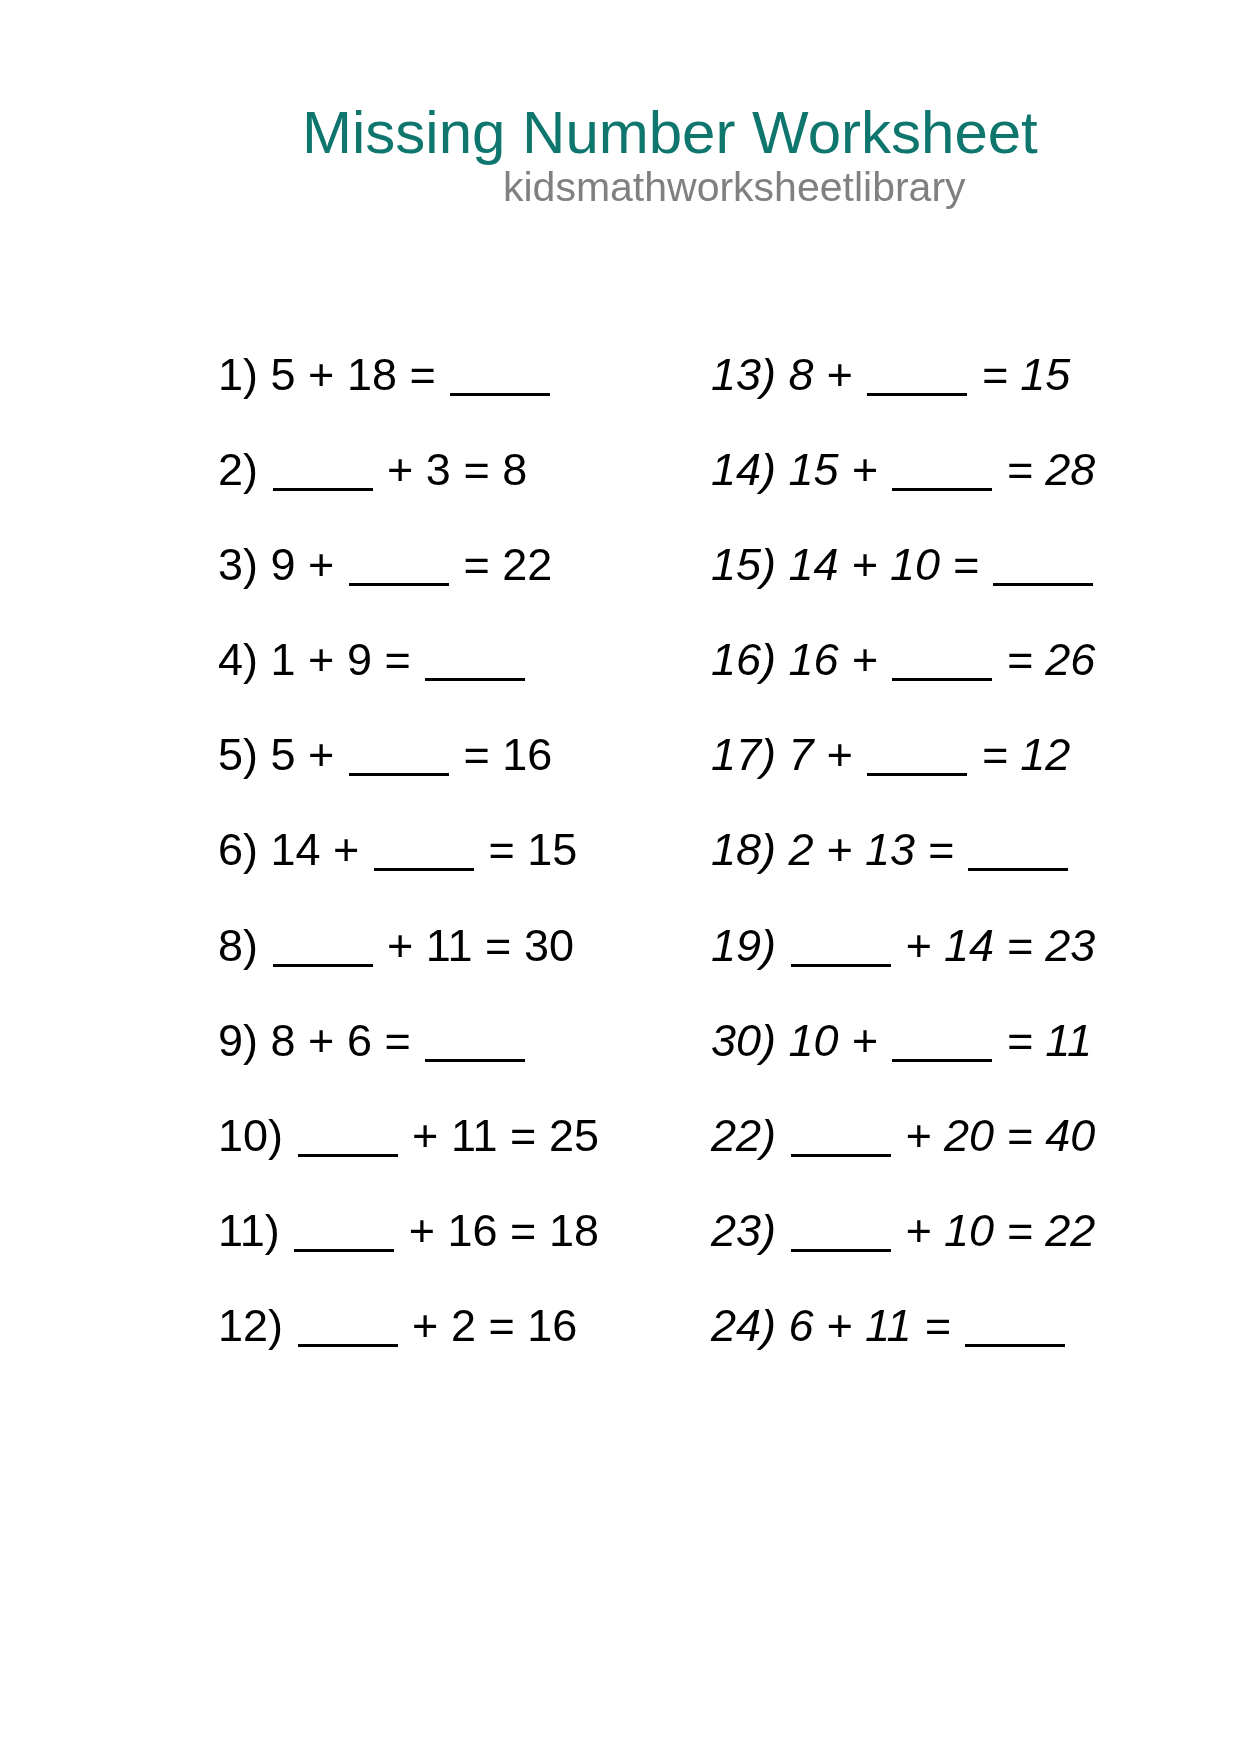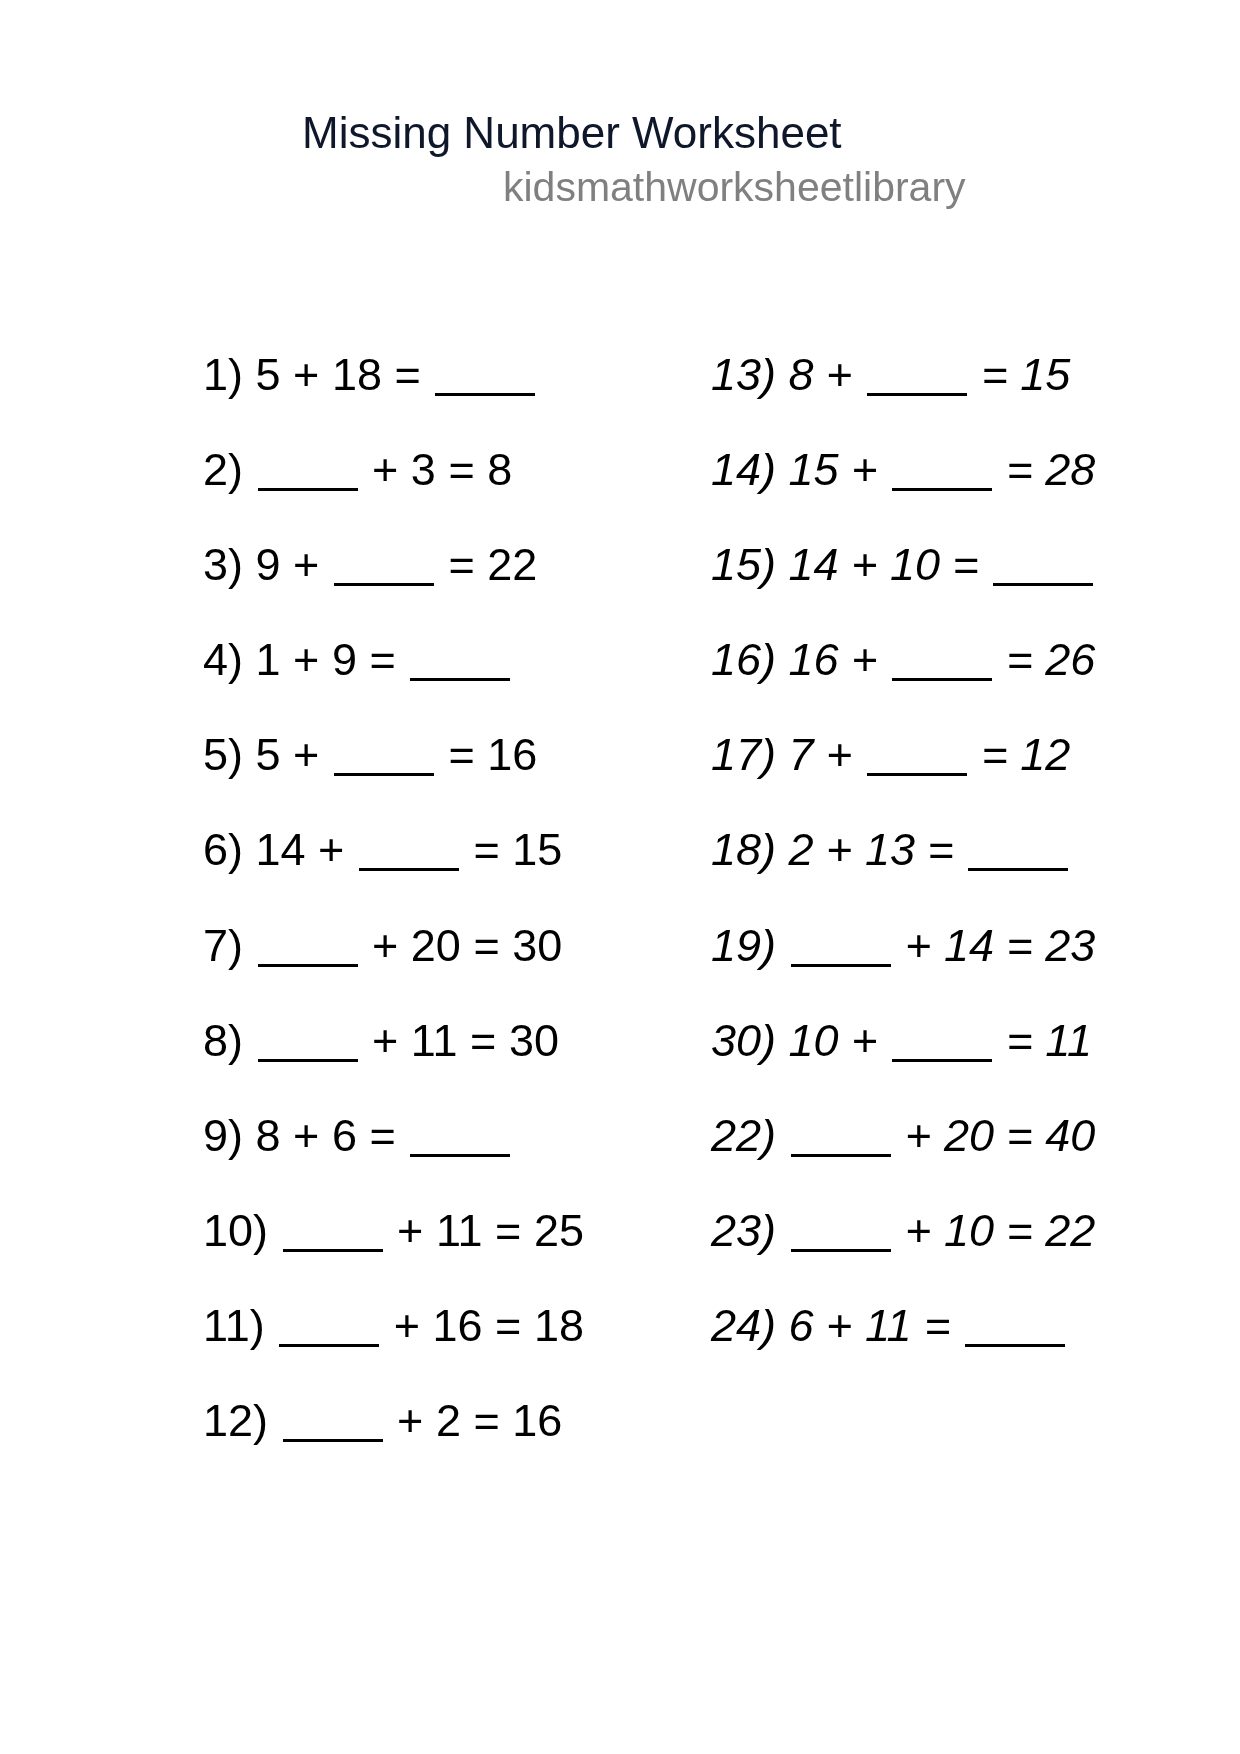--- a/index.html
+++ b/index.html
@@ -12,41 +12,41 @@
       height: 1754px;
       position: relative;
       overflow: hidden;
       font-family: "Liberation Sans", "DejaVu Sans", sans-serif;
       color: #000000;
     }
     .title {
       position: absolute;
       left: 302px;
       top: 98px;
-      font-size: 44px;
+      font-size: 60px;
       line-height: 70px;
       white-space: nowrap;
-      color: #0f172a;
+      color: #0f766e;
       margin: 0;
       font-weight: normal;
     }
     .subtitle {
       position: absolute;
       left: 503px;
       top: 163px;
       font-size: 41px;
       line-height: 48px;
       white-space: nowrap;
       color: #808080;
     }
     .col {
       position: absolute;
       top: 345px;
     }
-    .col.left { left: 203px; }
+    .col.left { left: 218px; }
     .col.right { left: 711px; font-style: italic; }
     .problem {
       height: 95.1px;
       font-size: 45px;
       line-height: 56px;
       white-space: nowrap;
     }
     .blank {
       display: inline-block;
       width: 100px;
@@ -62,21 +62,20 @@
 <h1 class="title">Missing Number Worksheet</h1>
 <div class="subtitle">kidsmathworksheetlibrary</div>
 
 <div class="col left">
     <div class="problem"><span>1)</span> <span>5</span> <span>+</span> <span>18</span> <span>=</span> <span class="blank"></span></div>
     <div class="problem"><span>2)</span> <span class="blank"></span> <span>+</span> <span>3</span> <span>=</span> <span>8</span></div>
     <div class="problem"><span>3)</span> <span>9</span> <span>+</span> <span class="blank"></span> <span>=</span> <span>22</span></div>
     <div class="problem"><span>4)</span> <span>1</span> <span>+</span> <span>9</span> <span>=</span> <span class="blank"></span></div>
     <div class="problem"><span>5)</span> <span>5</span> <span>+</span> <span class="blank"></span> <span>=</span> <span>16</span></div>
     <div class="problem"><span>6)</span> <span>14</span> <span>+</span> <span class="blank"></span> <span>=</span> <span>15</span></div>
-    <div class="problem"><span>7)</span> <span class="blank"></span> <span>+</span> <span>20</span> <span>=</span> <span>30</span></div>
     <div class="problem"><span>8)</span> <span class="blank"></span> <span>+</span> <span>11</span> <span>=</span> <span>30</span></div>
     <div class="problem"><span>9)</span> <span>8</span> <span>+</span> <span>6</span> <span>=</span> <span class="blank"></span></div>
     <div class="problem"><span>10)</span> <span class="blank"></span> <span>+</span> <span>11</span> <span>=</span> <span>25</span></div>
     <div class="problem"><span>11)</span> <span class="blank"></span> <span>+</span> <span>16</span> <span>=</span> <span>18</span></div>
     <div class="problem"><span>12)</span> <span class="blank"></span> <span>+</span> <span>2</span> <span>=</span> <span>16</span></div>
   </div>
 <div class="col right">
     <div class="problem"><span>13)</span> <span>8</span> <span>+</span> <span class="blank"></span> <span>=</span> <span>15</span></div>
     <div class="problem"><span>14)</span> <span>15</span> <span>+</span> <span class="blank"></span> <span>=</span> <span>28</span></div>
     <div class="problem"><span>15)</span> <span>14</span> <span>+</span> <span>10</span> <span>=</span> <span class="blank"></span></div>

